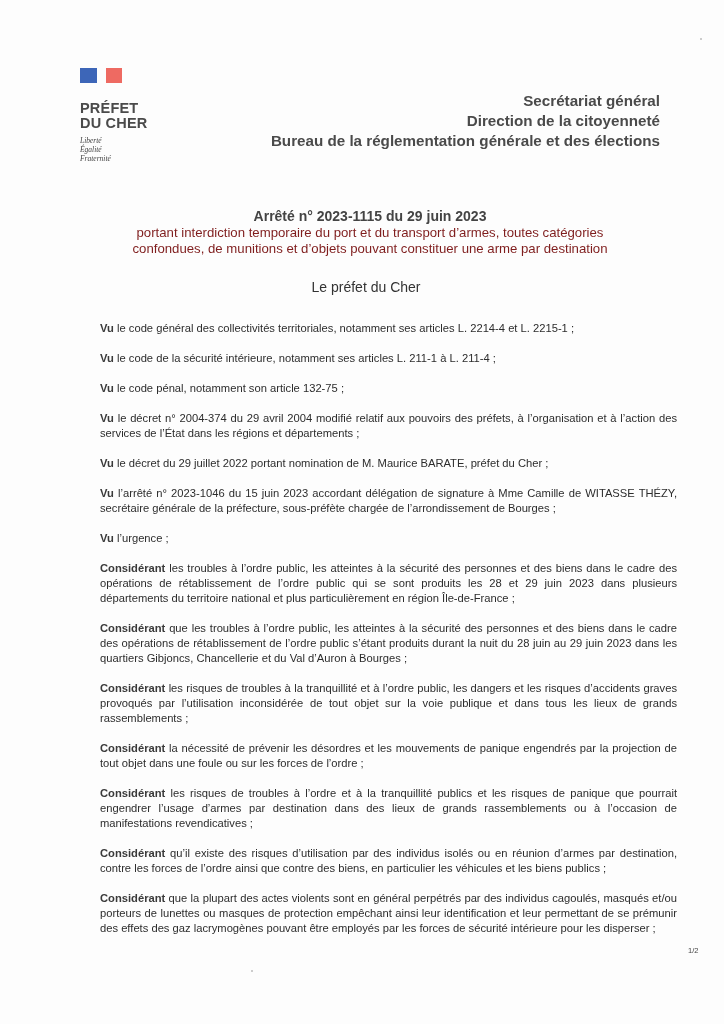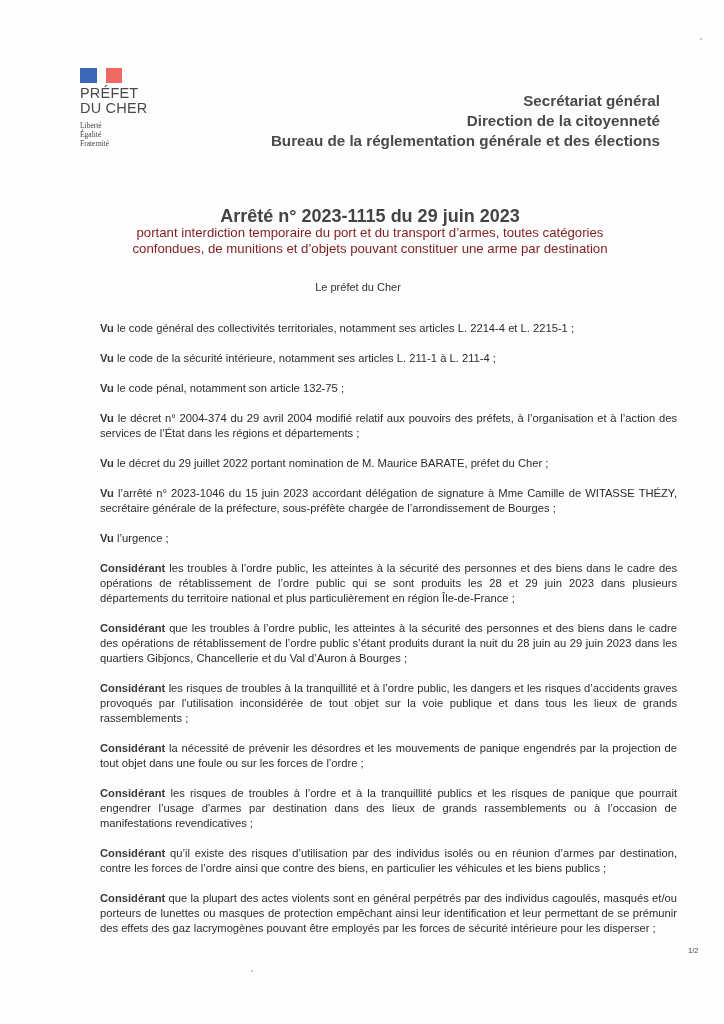--- a/index.html
+++ b/index.html
@@ -4,27 +4,27 @@
 <style>
   html, body { margin:0; padding:0; }
   body { width:724px; height:1024px; background:#ffffff; position:relative; overflow:hidden;
          font-family:"Liberation Sans", sans-serif; color:#2a2a2a; }
   .page { position:absolute; left:0; top:0; width:724px; height:1024px; background:#fdfdfd; }
   .logo { position:absolute; left:80px; top:68px; width:110px; }
   .flag { position:relative; width:44px; height:15px; }
   .flag .blue { position:absolute; left:0; top:0; width:17px; height:15px; background:#3d66b8; }
   .flag .white { position:absolute; left:17px; top:0; width:9px; height:15px; background:#fdfdfd; }
   .flag .red { position:absolute; left:26px; top:0; width:16px; height:15px; background:#ee6a62; }
-  .logo .name { margin-top:3px; font-weight:normal; font-size:14.5px; line-height:15px; color:#4a4a4a; letter-spacing:0.2px; }
-  .logo .motto { margin-top:5px; font-family:"Liberation Serif", serif; font-size:7.5px; line-height:9px; color:#444; }
+  .logo .name { margin-top:18px; font-weight:bold; font-size:14.5px; line-height:15px; color:#4a4a4a; letter-spacing:0.2px; }
+  .logo .motto { margin-top:5px; font-family:"Liberation Serif", serif; font-style:italic; font-size:7.5px; line-height:9px; color:#444; }
   .service { position:absolute; right:64px; top:91px; text-align:right; font-weight:bold; color:#4a4a4a; font-size:15.2px; line-height:20px;margin-left:8px; }
   .title-block { position:absolute; left:90px; width:560px; top:208px; text-align:center; }
-  .title-block .title { font-weight:bold; font-size:18px; line-height:17px; color:#444; }
+  .title-block .title { font-weight:bold; font-size:14px; line-height:17px; color:#444; }
   .title-block .subtitle { font-size:13.2px; line-height:16px; color:#7f1d1d; }
-  .signer { position:absolute; left:168px; width:380px; top:282px; text-align:center; font-size:11px; line-height:11.5px; color:#333; }
+  .signer { position:absolute; left:176px; width:380px; top:282px; text-align:center; font-size:14px; line-height:11.5px; color:#333; }
   .body { position:absolute; left:100px; width:577px; top:321px; font-size:11.2px; line-height:15px; color:#2c2c2c; }
   .para { margin:0 0 15px 0; text-align:justify; }
   .para .lead { font-weight:bold; color:#3a3a3a; }
   .pagenum { position:absolute; left:688px; top:946px; font-size:7.5px; color:#444; }
   .speck { position:absolute; width:2px; height:2px; background:#bbb; border-radius:1px; }
 </style>
 </head>
 <body>
 
 <div class="page">

